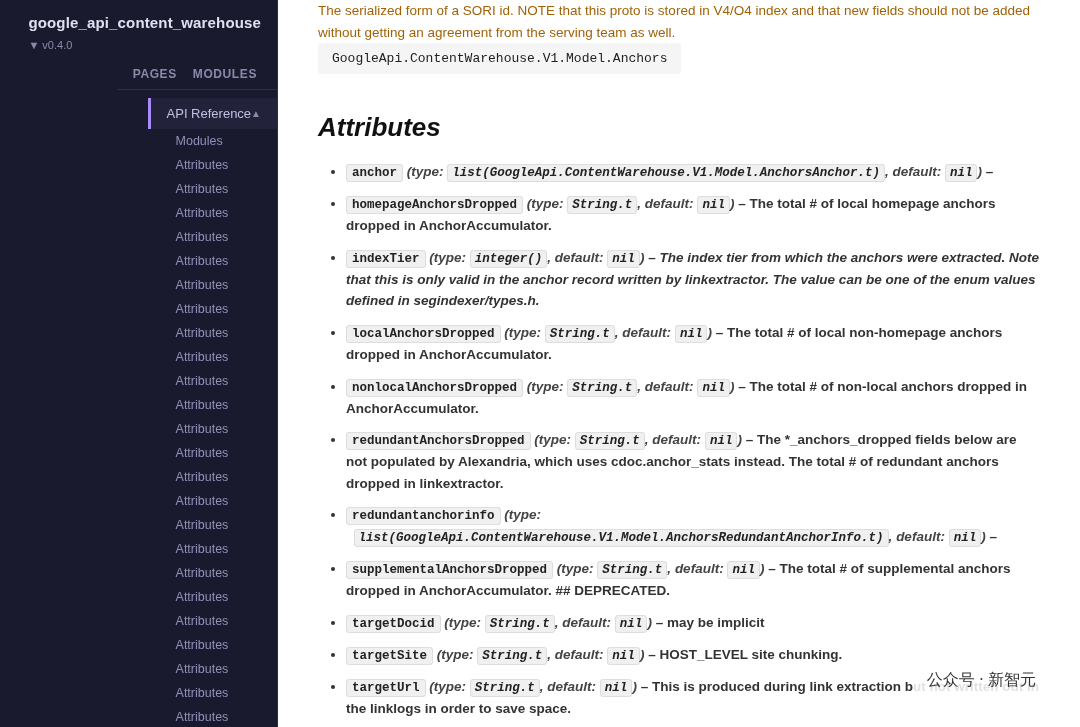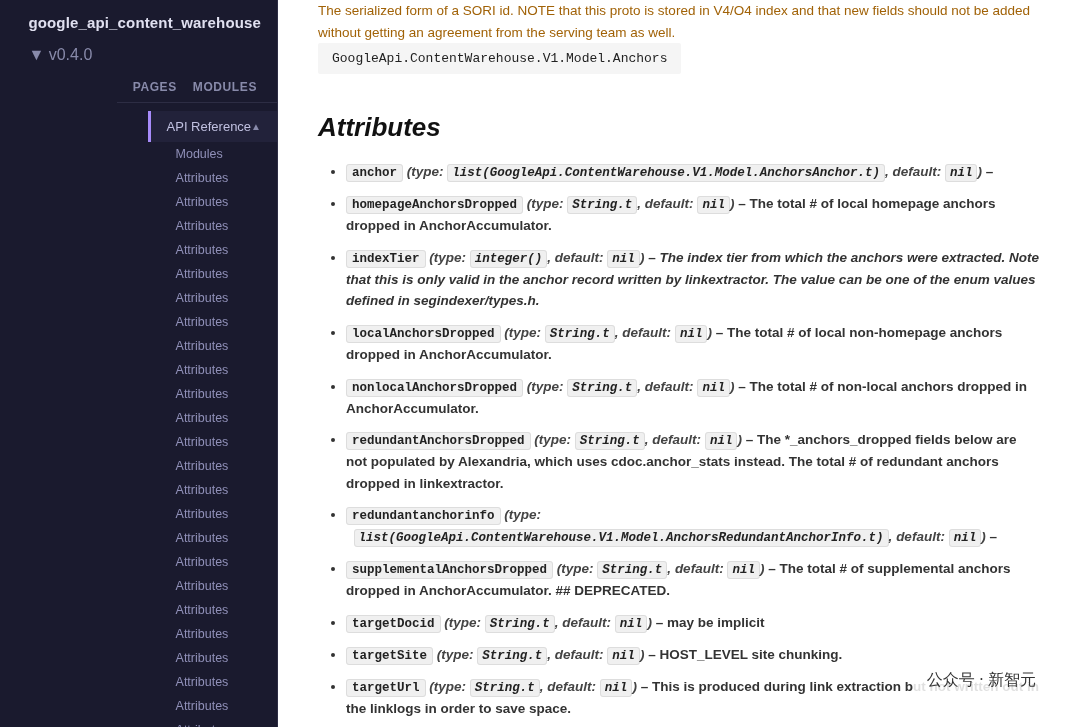--- a/index.html
+++ b/index.html
@@ -21,23 +21,23 @@
       padding: 14px 16px 10px 16px;
       background: #1a1a2e;
     }
     #sidebar-title {
       font-size: 15px;
       font-weight: 700;
       color: #e0e0f0;
       letter-spacing: 0.01em;
     }
     #sidebar-version {
-      font-size: 16px;
+      font-size: 11px;
       color: #888aaa;
-      margin-top: 15px;
+      margin-top: 8px;
     }
     #sidebar-tabs {
       display: flex;
       padding: 6px 20px 0 16px;
       gap: 16px;
       border-bottom: 1px solid #2d2d44;
     }
     .sidebar-tab {
       font-size: 12px;
       font-weight: 600;

